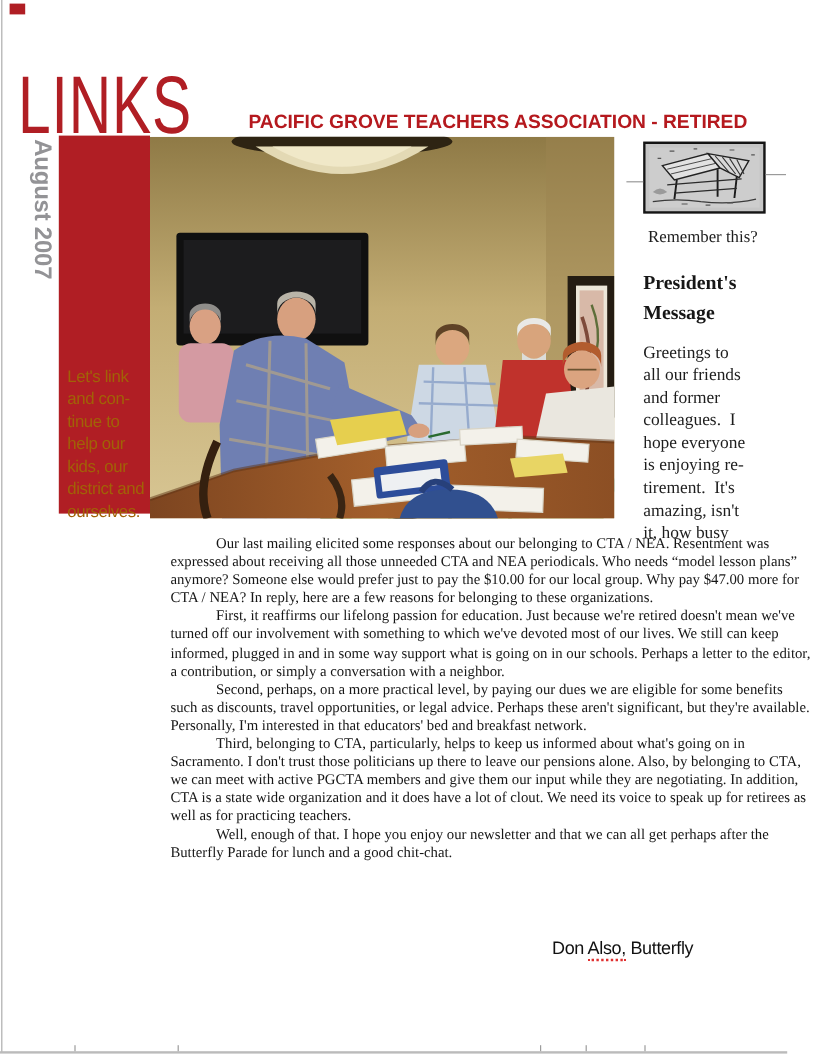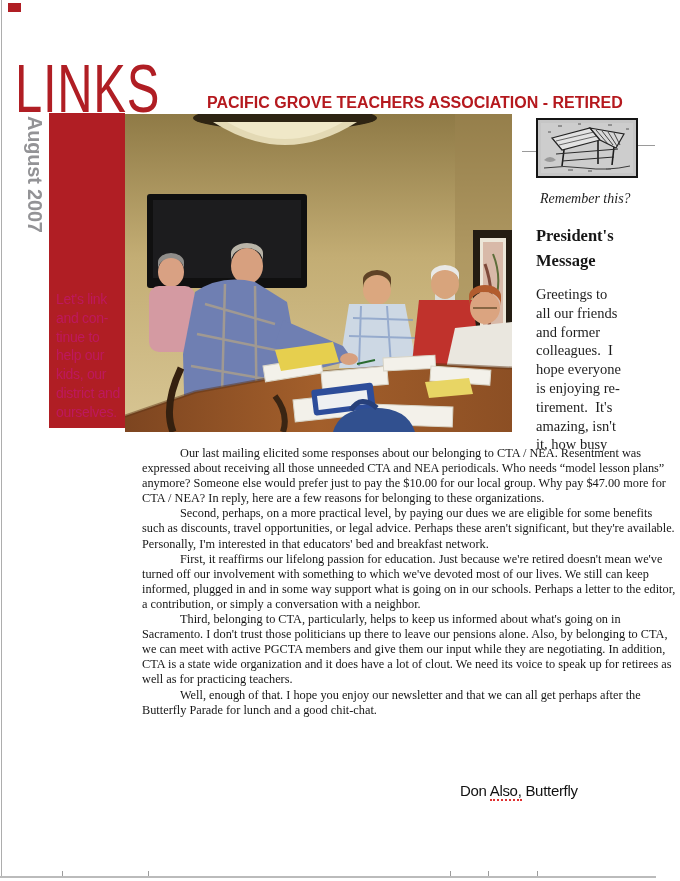--- a/index.html
+++ b/index.html
@@ -21,34 +21,34 @@
     left:207px;top:94px;font-family:"Liberation Sans",sans-serif;
     font-weight:bold;font-size:16px;color:#B5191E;white-space:nowrap;
   }
   .issue-date{
     left:46px;top:116px;transform:rotate(90deg);transform-origin:0 0;
     font-family:"Liberation Sans",sans-serif;font-weight:bold;font-size:20px;
     letter-spacing:-0.2px;color:#939396;white-space:nowrap;
   }
   .red-bar{left:49px;top:113px;width:76px;height:315px;background:#B01E24;}
   .tagline{
-    left:56px;top:290px;width:72px;color:#be185d;
+    left:56px;top:304px;width:72px;color:#a16207;
     font-family:"Liberation Sans",sans-serif;font-size:14px;letter-spacing:-0.3px;
     line-height:18.8px;white-space:pre;
   }
 
   
   .photo{left:125px;top:114px;width:387px;height:318px;}
 
   
   .memory-image{left:536px;top:118px;width:98px;height:56px;border:2px solid #151515;background:#c6c6c6;}
   .scanline{height:1px;background:#9a9a9a;}
   .scanline-l{left:522px;top:151px;width:14px;}
   .scanline-r{left:638px;top:145px;width:17px;}
-  .memory-caption{left:540px;top:191px;font-size:14px;color:#1d1d1d;font-style:italic;}
+  .memory-caption{left:540px;top:191px;font-size:14px;color:#1d1d1d;}
   .message-heading{
     left:536px;top:224px;font-weight:bold;font-size:16.5px;line-height:24.5px;
     color:#161616;white-space:pre;
   }
   .message-intro{
     left:536px;top:285px;font-size:14.5px;line-height:18.8px;color:#1d1d1d;white-space:pre;
   }
 
   
   .body-text{
@@ -207,22 +207,22 @@
 hope everyone
 is enjoying re-
 tirement.  It's
 amazing, isn't
 it, how busy</div>
   <div class="abs message-heading">President's
 Message</div>
 
   <div class="abs body-text">
     <div class="para">Our last mailing elicited some responses about our belonging to CTA / NEA. Resentment was expressed about receiving all those unneeded CTA and NEA periodicals. Who needs “model lesson plans” anymore? Someone else would prefer just to pay the $10.00 for our local group. Why pay $47.00 more for CTA / NEA? In reply, here are a few reasons for belonging to these organizations.</div>
+    <div class="para">First, it reaffirms our lifelong passion for education. Just because we're retired doesn't mean we've turned off our involvement with something to which we've devoted most of our lives. We still can keep informed, plugged in and in some way support what is going on in our schools. Perhaps a letter to the editor, a contribution, or simply a conversation with a neighbor.</div>
     <div class="para">Second, perhaps, on a more practical level, by paying our dues we are eligible for some benefits such as discounts, travel opportunities, or legal advice. Perhaps these aren't significant, but they're available. Personally, I'm interested in that educators' bed and breakfast network.</div>
-    <div class="para">First, it reaffirms our lifelong passion for education. Just because we're retired doesn't mean we've turned off our involvement with something to which we've devoted most of our lives. We still can keep informed, plugged in and in some way support what is going on in our schools. Perhaps a letter to the editor, a contribution, or simply a conversation with a neighbor.</div>
     <div class="para">Third, belonging to CTA, particularly, helps to keep us informed about what's going on in Sacramento. I don't trust those politicians up there to leave our pensions alone. Also, by belonging to CTA, we can meet with active PGCTA members and give them our input while they are negotiating. In addition, CTA is a state wide organization and it does have a lot of clout. We need its voice to speak up for retirees as well as for practicing teachers.</div>
     <div class="para">Well, enough of that. I hope you enjoy our newsletter and that we can all get perhaps after the Butterfly Parade for lunch and a good chit-chat.</div>
   </div>
 
   <div class="abs signature">
     <span>Don </span><span class="squiggle">Also,</span><span> Butterfly</span>
   </div>
 
   <div class="abs bottom-line"></div>
   <div class="abs tick" style="left:62px;"></div>

